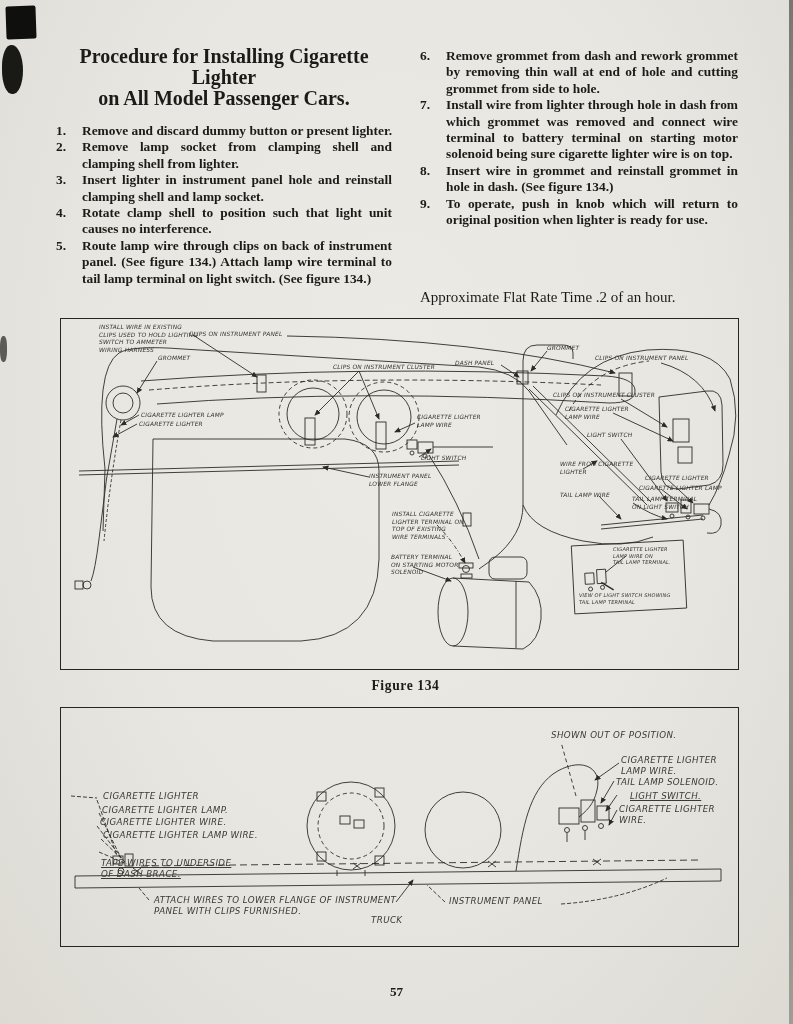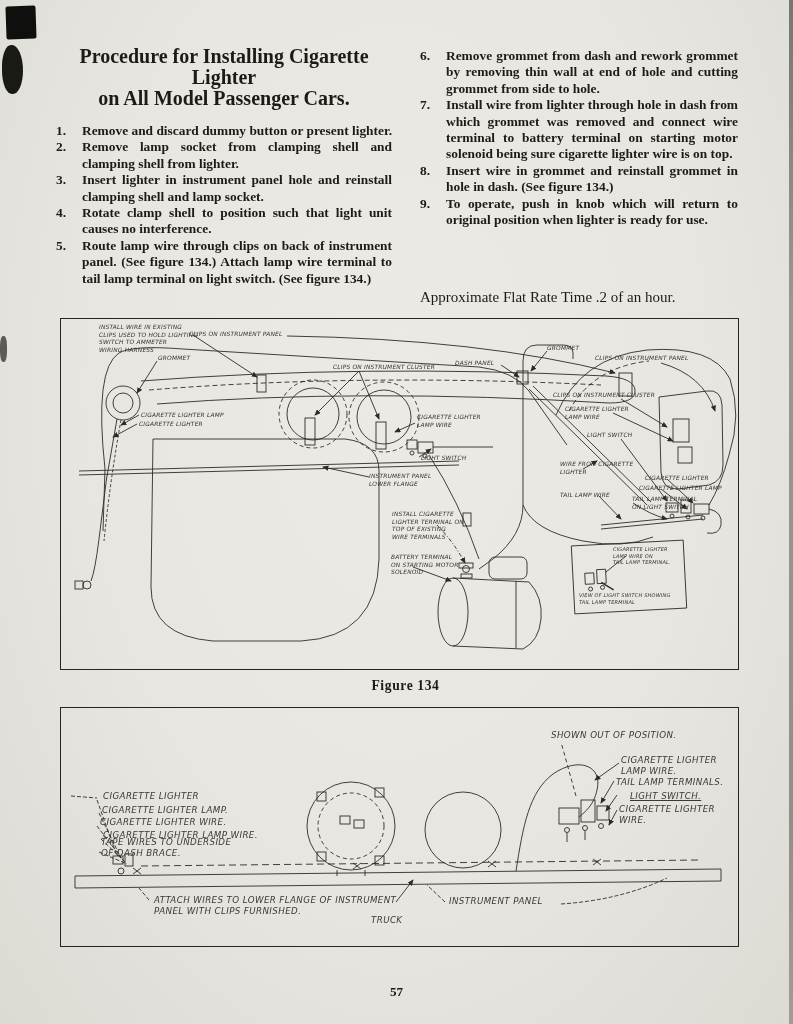--- a/index.html
+++ b/index.html
@@ -319,29 +319,29 @@
         <path d="M88,192 L78,180" stroke-dasharray="4 2"></path>
         <path d="M335,194 L352,172" marker-end="url(#a135)"></path>
         <path d="M384,194 L366,177" stroke-dasharray="4 2"></path>
         <path d="M500,196 Q560,192 606,170" stroke-dasharray="4 2"></path>
       </g>
     </svg>
 
     <div class="lbl lbl-lg" style="left:490px; top:22px;">SHOWN OUT OF POSITION.</div>
     <div class="lbl lbl-lg" style="left:560px; top:47px;">CIGARETTE LIGHTER
 LAMP WIRE.</div>
-    <div class="lbl lbl-lg" style="left:555px; top:69px;">TAIL LAMP TERMINALS.</div>
+    <div class="lbl lbl-lg" style="left:555px; top:69px;">TAIL LAMP SOLENOID.</div>
     <div class="lbl lbl-lg" style="left:569px; top:83px;text-decoration:underline;">LIGHT SWITCH.</div>
     <div class="lbl lbl-lg" style="left:558px; top:96px;">CIGARETTE LIGHTER
 WIRE.</div>
     <div class="lbl lbl-lg" style="left:42px;  top:83px;">CIGARETTE LIGHTER</div>
     <div class="lbl lbl-lg" style="left:41px;  top:97px;">CIGARETTE LIGHTER LAMP.</div>
     <div class="lbl lbl-lg" style="left:39px;  top:109px;">CIGARETTE LIGHTER WIRE.</div>
     <div class="lbl lbl-lg" style="left:42px;  top:122px;">CIGARETTE LIGHTER LAMP WIRE.</div>
-    <div class="lbl lbl-lg" style="left:40px;  top:129px;">TAPE WIRES TO UNDERSIDE
+    <div class="lbl lbl-lg" style="left:40px;  top:150px;text-decoration:underline;">TAPE WIRES TO UNDERSIDE
 OF DASH BRACE.</div>
     <div class="lbl lbl-lg" style="left:93px;  top:187px;">ATTACH WIRES TO LOWER FLANGE OF INSTRUMENT
 PANEL WITH CLIPS FURNISHED.</div>
     <div class="lbl lbl-lg" style="left:286px; top:207px;margin-left:24px;">TRUCK</div>
     <div class="lbl lbl-lg" style="left:388px; top:188px;">INSTRUMENT PANEL</div>
   </div>
 
   <div class="page-num">57</div>
 
 </div>

